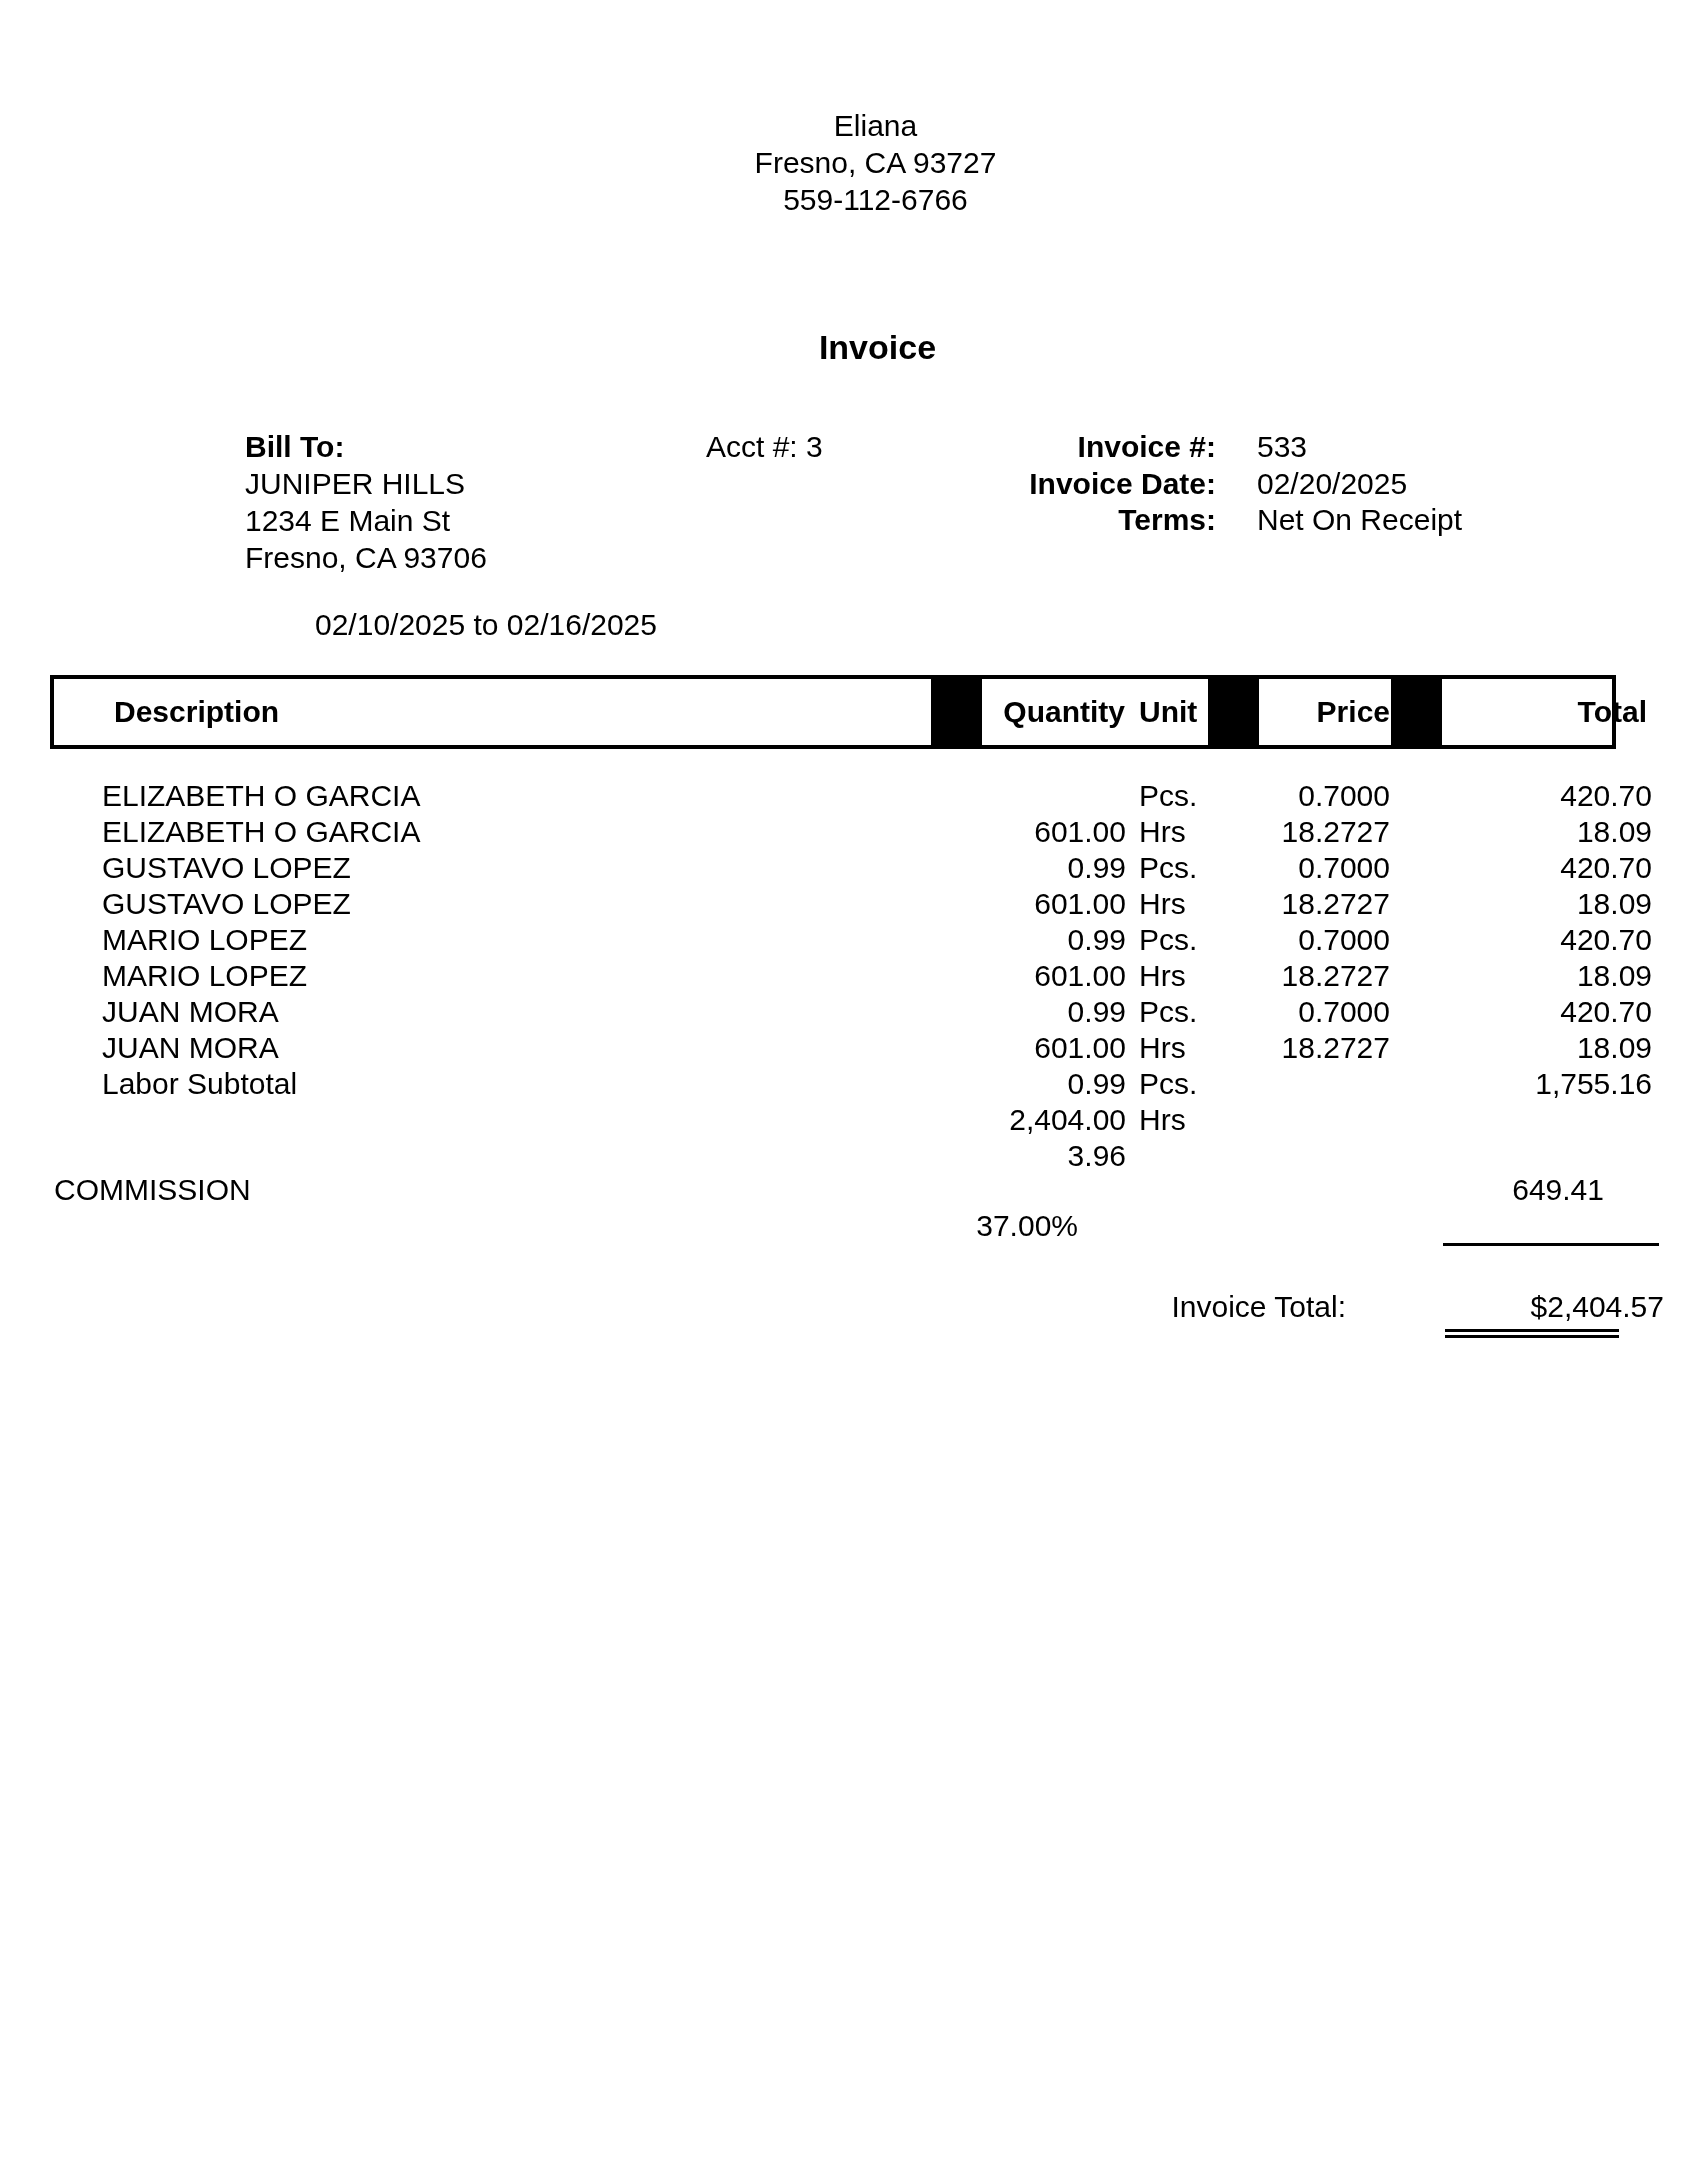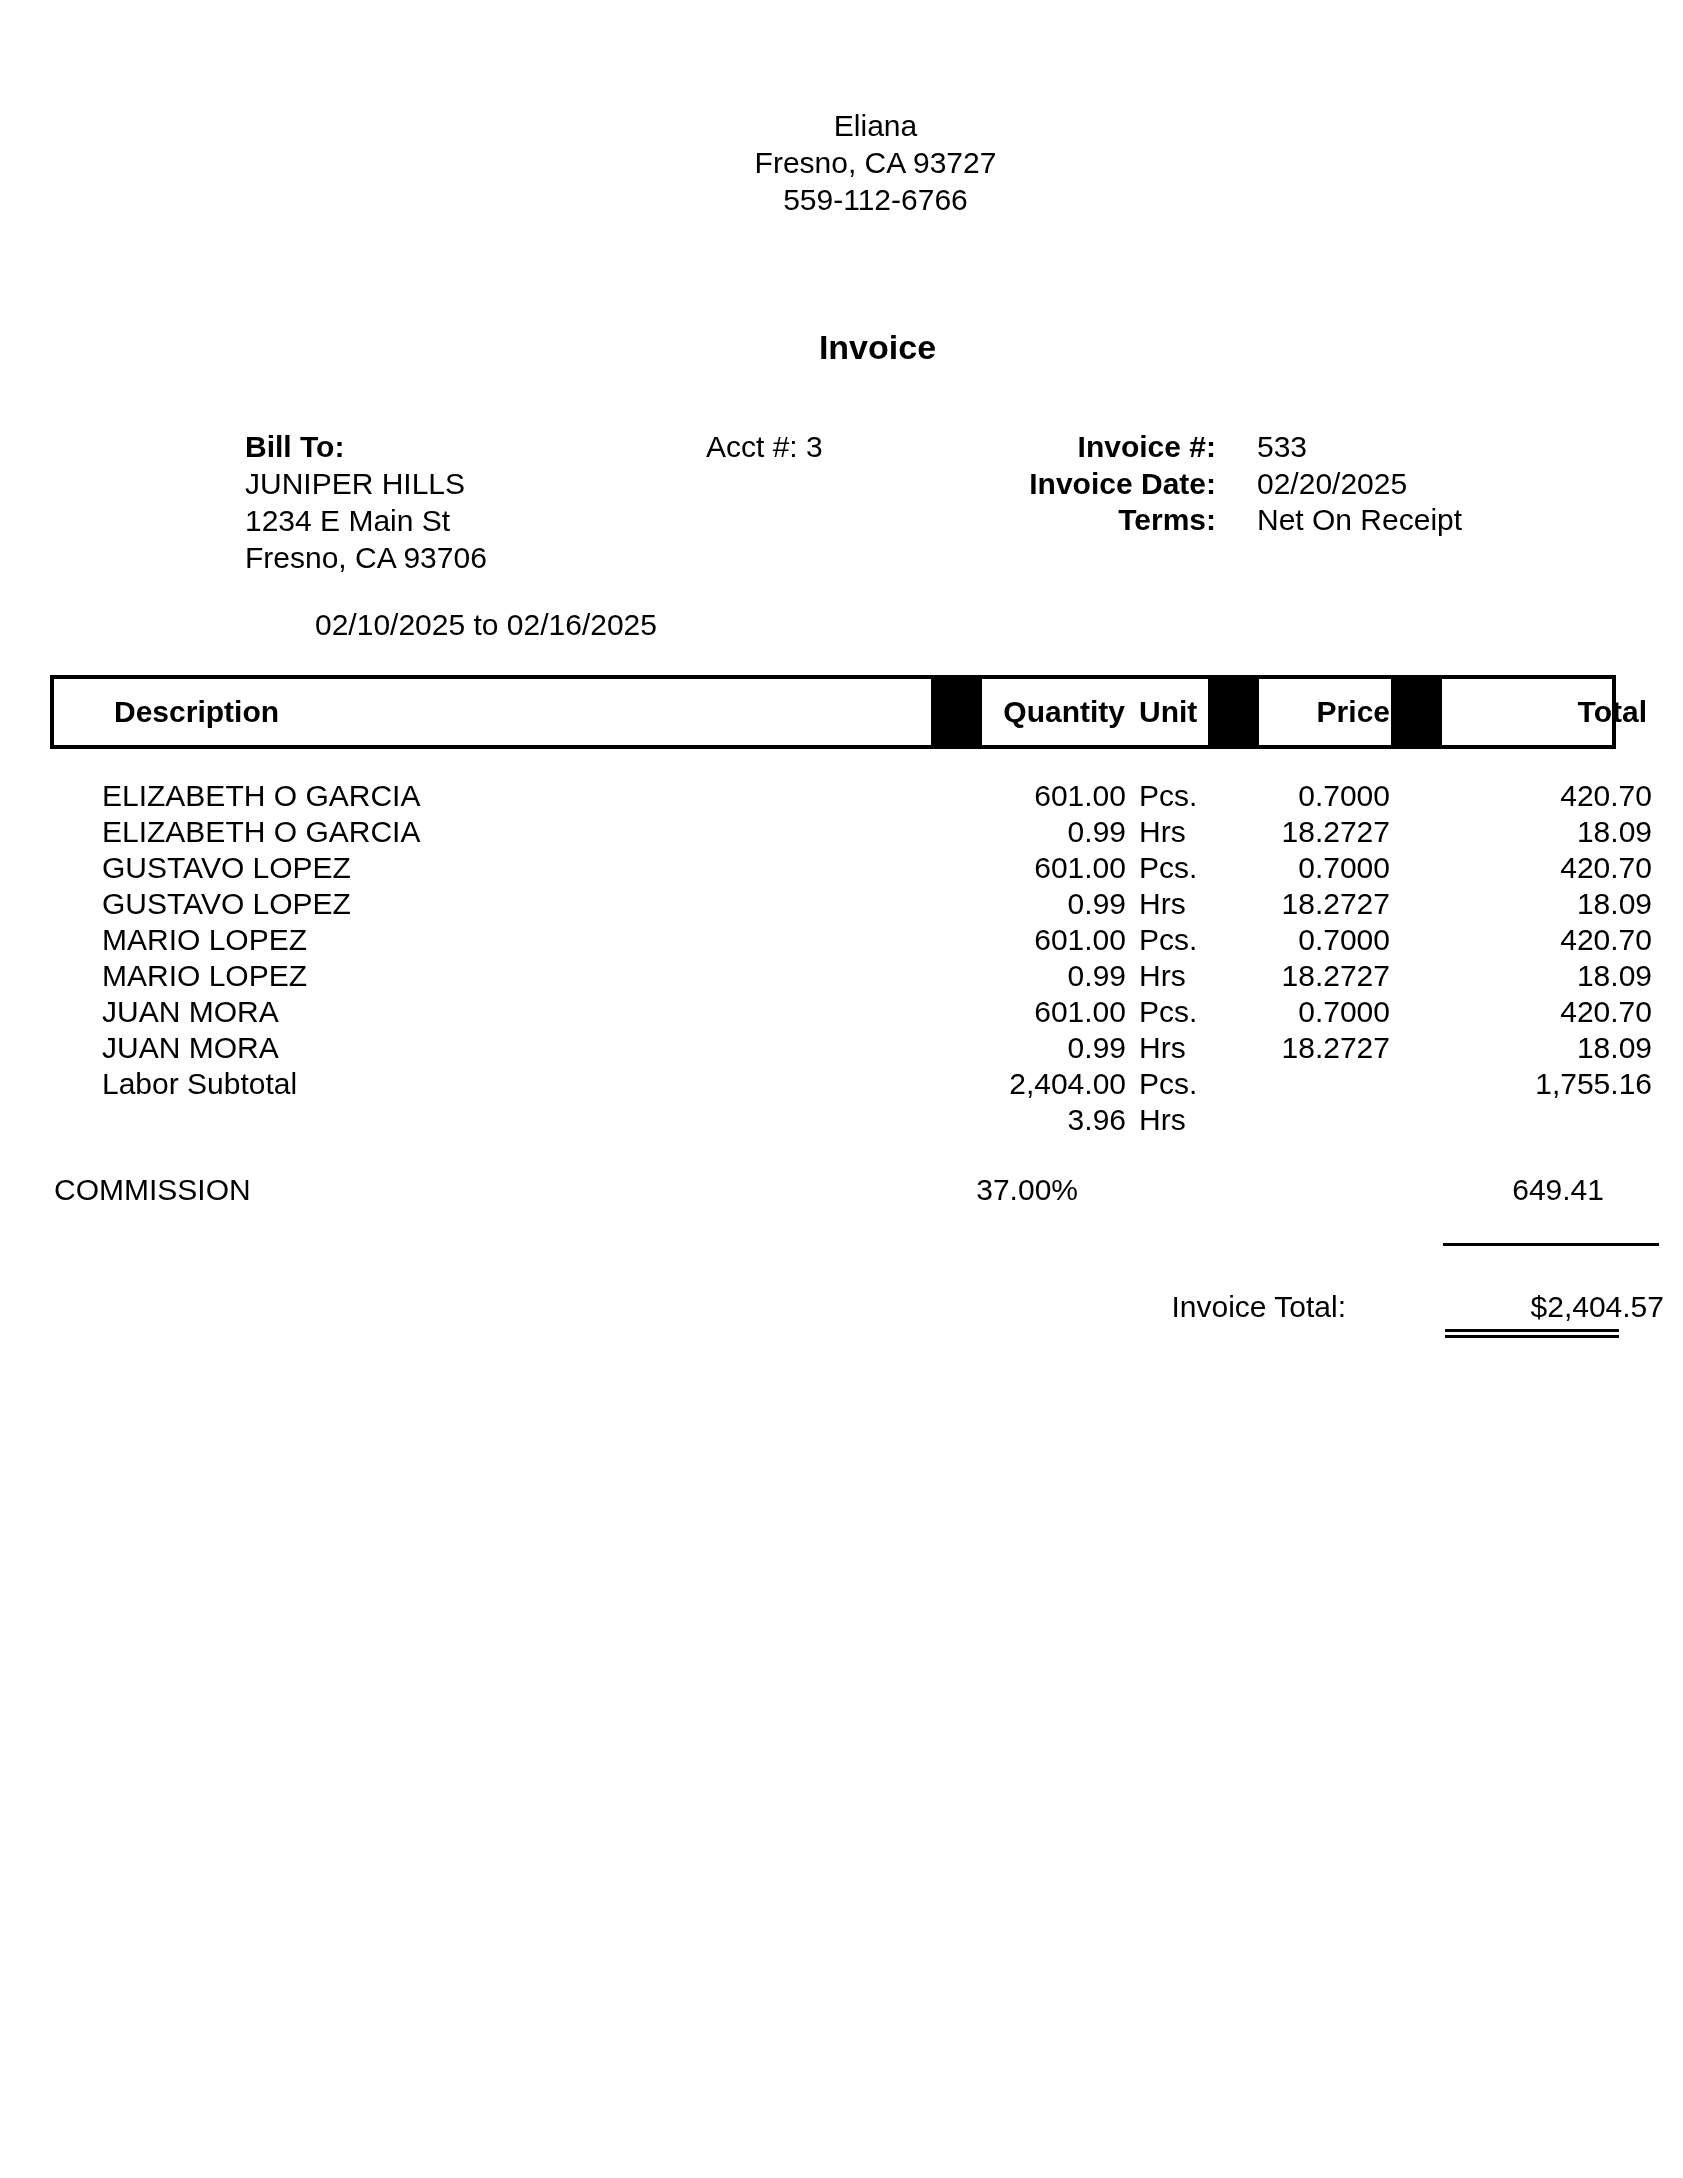--- a/index.html
+++ b/index.html
@@ -39,21 +39,21 @@
   .th-desc{left:66px;}
   .th-qty{left:891px;width:186px;text-align:right;}
   .th-unit{left:1091px;}
   .th-price{left:1208px;width:134px;text-align:right;}
   .th-total{left:1391px;width:208px;text-align:right;}
   
   .tbody{left:0;top:778px;width:1683px;}
   .trow{position:relative;width:1683px;height:36px;}
   .trow span{position:absolute;top:0;font-size:30px;line-height:36px;white-space:nowrap;}
   .c-desc{left:54px;}
-  .c-qty{left:842px;width:236px;text-align:right;}
+  .c-qty{left:842px;width:236px;text-align:right;margin-top:36px;}
   .c-unit{left:1091px;}
   .c-price{left:1139px;width:203px;text-align:right;}
   .c-total{left:1386px;width:218px;text-align:right;}
   
   .commission{left:0;top:1172px;width:1683px;height:36px;}
   .commission span{position:absolute;top:0;font-size:30px;line-height:36px;white-space:nowrap;}
   
   .rule-single{left:1443px;top:1243px;width:168px;height:3px;background:#000;}
   .total-label{left:990px;top:1289px;width:308px;text-align:right;font-size:30px;line-height:36px;}
   .total-value{left:1386px;top:1289px;width:230px;text-align:right;font-size:30px;line-height:36px;}

